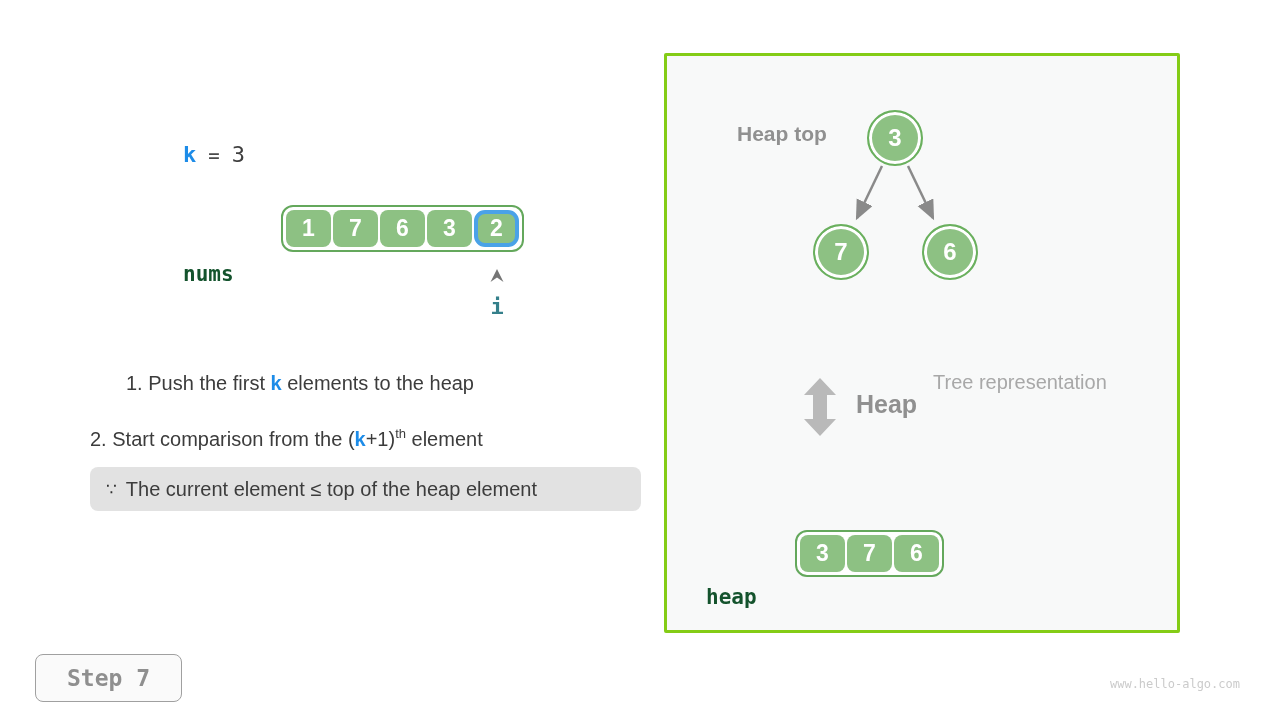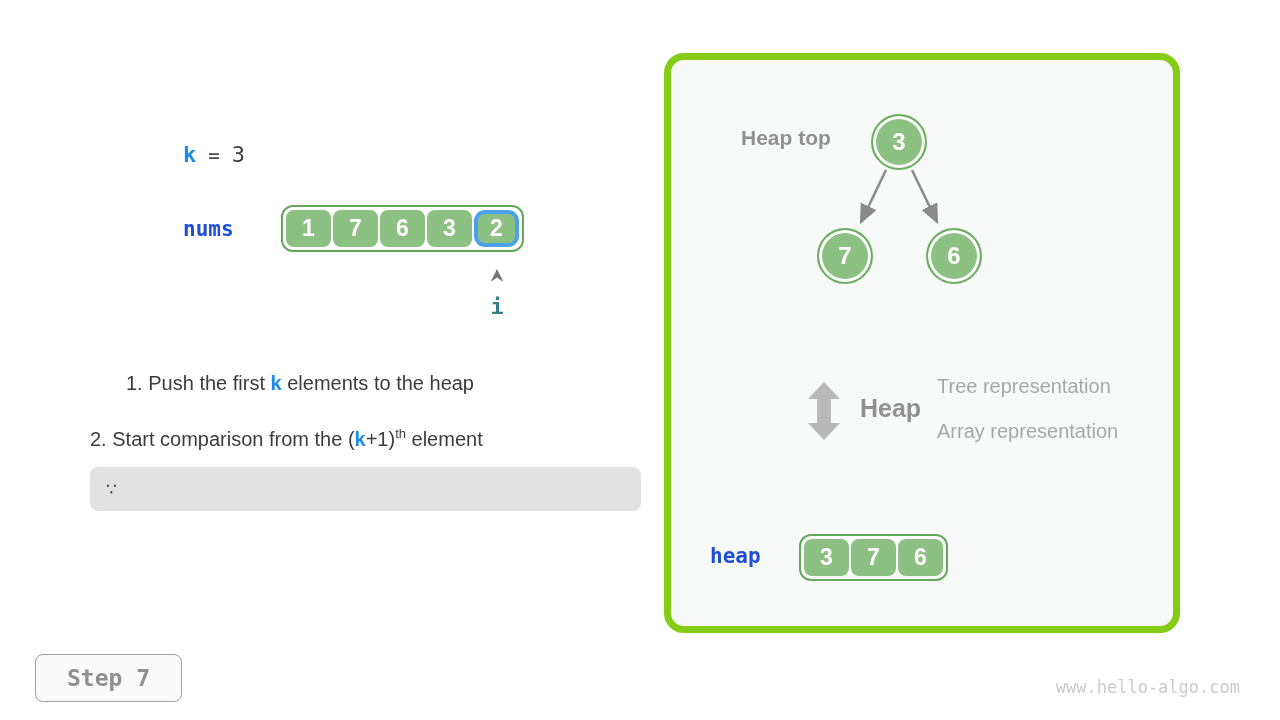--- a/index.html
+++ b/index.html
@@ -18,21 +18,21 @@
     font-size: 22px; color: #3f3f3f;
     display: flex; align-items: baseline;
   }
   .k-line .kvar { color: #1d8ce8; font-weight: bold; }
   .k-line .keq  { margin: 0 12px; font-size: 19px; color: #4a4a4a; }
 
   
   .var-label {
     position: absolute;
     font-family: "DejaVu Sans Mono", monospace;
-    font-weight: bold; color: #1d4ed8; font-size: 21px;
+    font-weight: bold; color: #14532d; font-size: 21px; margin-top: 45px;
   }
   .array-box {
     position: absolute;
     display: flex; gap: 2px;
     padding: 3px;
     border: 2px solid #64a85c;
     border-radius: 12px;
     background: #ffffff;
     box-sizing: border-box;
   }
@@ -94,22 +94,22 @@
     display: flex; align-items: center; justify-content: center;
     font-family: "DejaVu Sans Mono", monospace;
     font-weight: bold; font-size: 23px; color: #8f8f8f; margin-top: 11px;
   }
 
   
   .panel {
     position: absolute; left: 664px; top: 53px;
     width: 516px; height: 580px;
     background: #f8f9f9;
-    border: 7px solid #84cc16;
-    border-radius: 20px;
+    border: 3px solid #84cc16;
+    border-radius: 2px;
     box-sizing: border-box;
   }
   .tree-svg { position: absolute; left: 0; top: 0; }
   .heap-top-label {
     position: absolute; left: 70px; top: 66px;
     font-size: 21px; font-weight: bold; color: #909090;
   }
   .node {
     position: absolute;
     width: 56px; height: 56px;
@@ -137,21 +137,21 @@
   .legend-tree  { top: 315px; }
   .legend-array { top: 360px; }
 
   .heap-label { left: 39px; top: 484px; }
   .heap-box   { left: 128px; top: 474px; }
 
   
   .watermark {
     position: absolute; right: 40px; top: 677px;
     font-family: "DejaVu Sans Mono", monospace;
-    font-size: 17px; color: #cbcbcb;
+    font-size: 12px; color: #cbcbcb;
   }
 </style>
 </head>
 <body>
 
 <div class="stage">
 
   <div class="k-line">
     <span class="kvar">k</span>
     <span class="keq">=</span>
@@ -174,20 +174,21 @@
 
   <div class="instr instr-1">
     <span>1. Push the first </span><span class="hl">k</span><span> elements to the heap</span>
   </div>
   <div class="instr instr-2">
     <span>2. Start comparison from the (</span><span class="hl">k</span><span>+1)</span><sup>th</sup><span> element</span>
   </div>
 
   <div class="callout">
     <span class="because">∵</span>
+    <span>The current element ≤ top of the heap element</span>
   </div>
 
   <div class="step-btn">Step 7</div>
 
   <div class="panel">
 
     <svg class="tree-svg" width="516" height="580" viewBox="0 0 516 580">
       <defs>
         <marker id="arrowhead" markerWidth="9" markerHeight="8" refX="7" refY="3.5" orient="auto">
           <polygon points="0 0, 8 3.5, 0 7" fill="#8a8a8a"></polygon>
@@ -202,21 +203,20 @@
     <div class="node node-root">3</div>
     <div class="node node-left">7</div>
     <div class="node node-right">6</div>
 
     <svg class="updown-icon" width="34" height="58" viewBox="0 0 34 58">
       <polygon points="17,0 33,17 24,17 24,41 33,41 17,58 1,41 10,41 10,17 1,17" fill="#b9b9b9"></polygon>
     </svg>
 
     <div class="legend-title">Heap</div>
     <div class="legend-line legend-tree">Tree representation</div>
-    <div class="legend-line legend-array">Array representation</div>
 
     <div class="var-label heap-label" style="position:absolute;">heap</div>
     <div class="array-box heap-box">
       <div class="cell">3</div>
       <div class="cell">7</div>
       <div class="cell">6</div>
     </div>
   </div>
 
   <div class="watermark">www.hello-algo.com</div>

